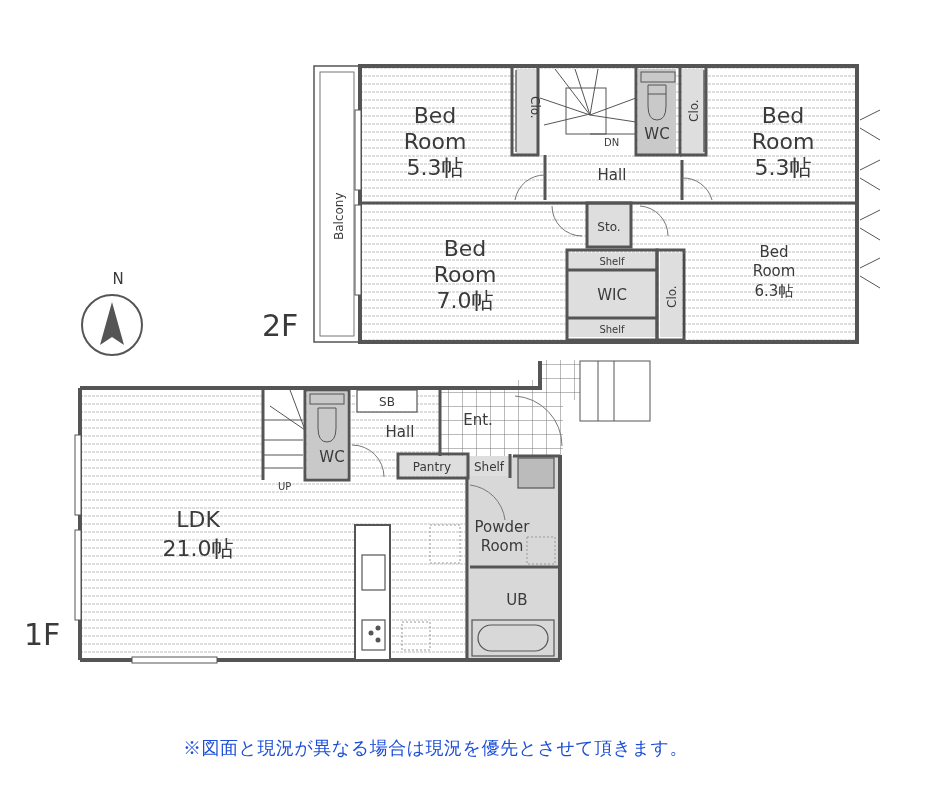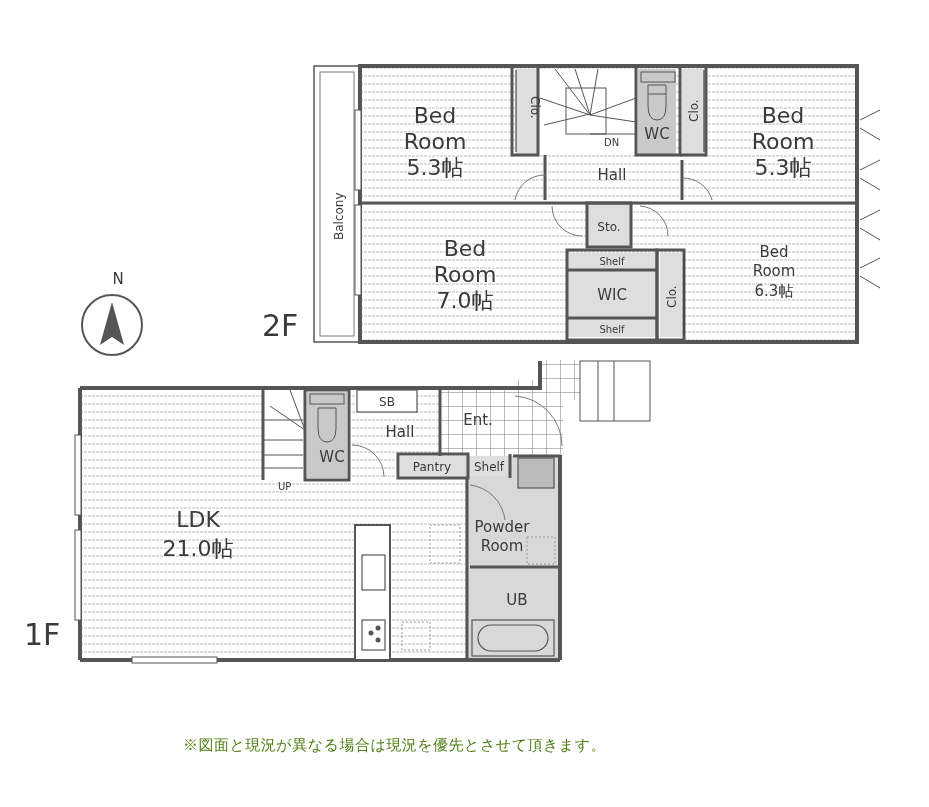--- a/index.html
+++ b/index.html
@@ -6,21 +6,21 @@
     body { width: 929px; height: 807px; position: relative; overflow: hidden; font-family: "DejaVu Sans", sans-serif; }
     svg { position: absolute; left: 0; top: 0; }
     .room-label { font-family: "DejaVu Sans", sans-serif; fill: #3a3a3a; }
     .big { font-size: 22px; }
     .mid { font-size: 15px; }
     .small { font-size: 12px; }
     .tiny { font-size: 10px; }
     .floor-label { font-family: "DejaVu Sans", sans-serif; font-size: 30px; fill: #3a3a3a; }
     .note {
       position: absolute; left: 183px; top: 736px; width: 700px;
-      font-family: Liberation Mono, monospace; font-size: 15px; color: #4d7c0f; letter-spacing: 0.5px;
+      font-family: Liberation Mono, monospace; font-size: 18px; color: #1d4ed8; letter-spacing: 0.5px;
     }
     .wall { fill: none; stroke: #555; stroke-width: 4; }
     .iwall { fill: none; stroke: #555; stroke-width: 3; }
     .thin { fill: none; stroke: #444; stroke-width: 1.2; }
     .door-arc { fill: none; stroke: #777; stroke-width: 1; }
     .gray { fill: #c9c9c9; }
     .lightgray { fill: #dedede; }
   </style>
 </head>
 <body>

